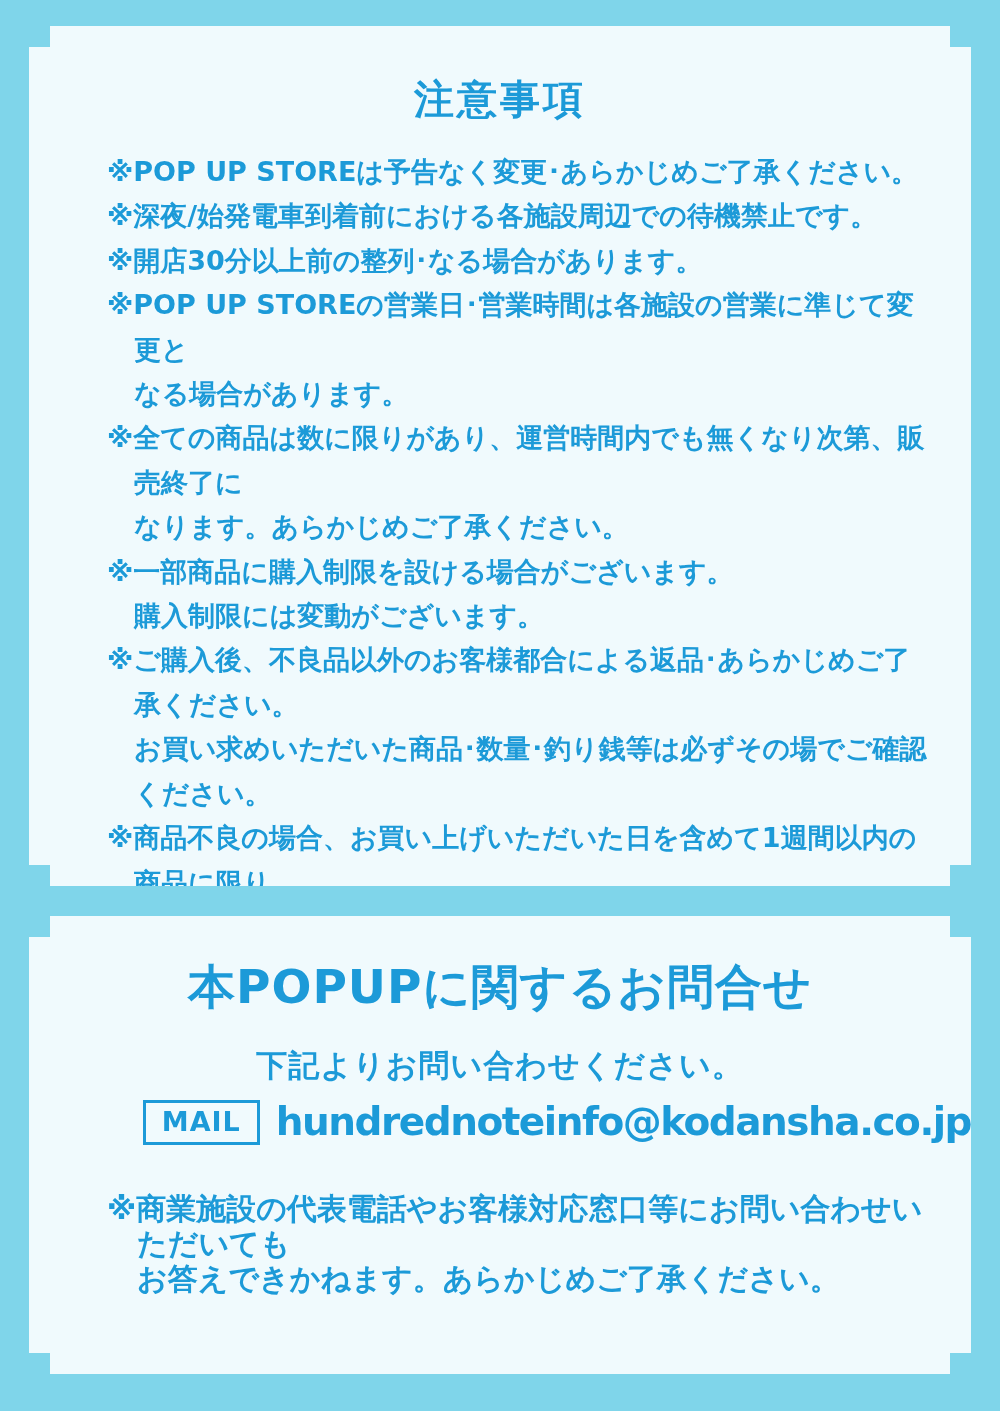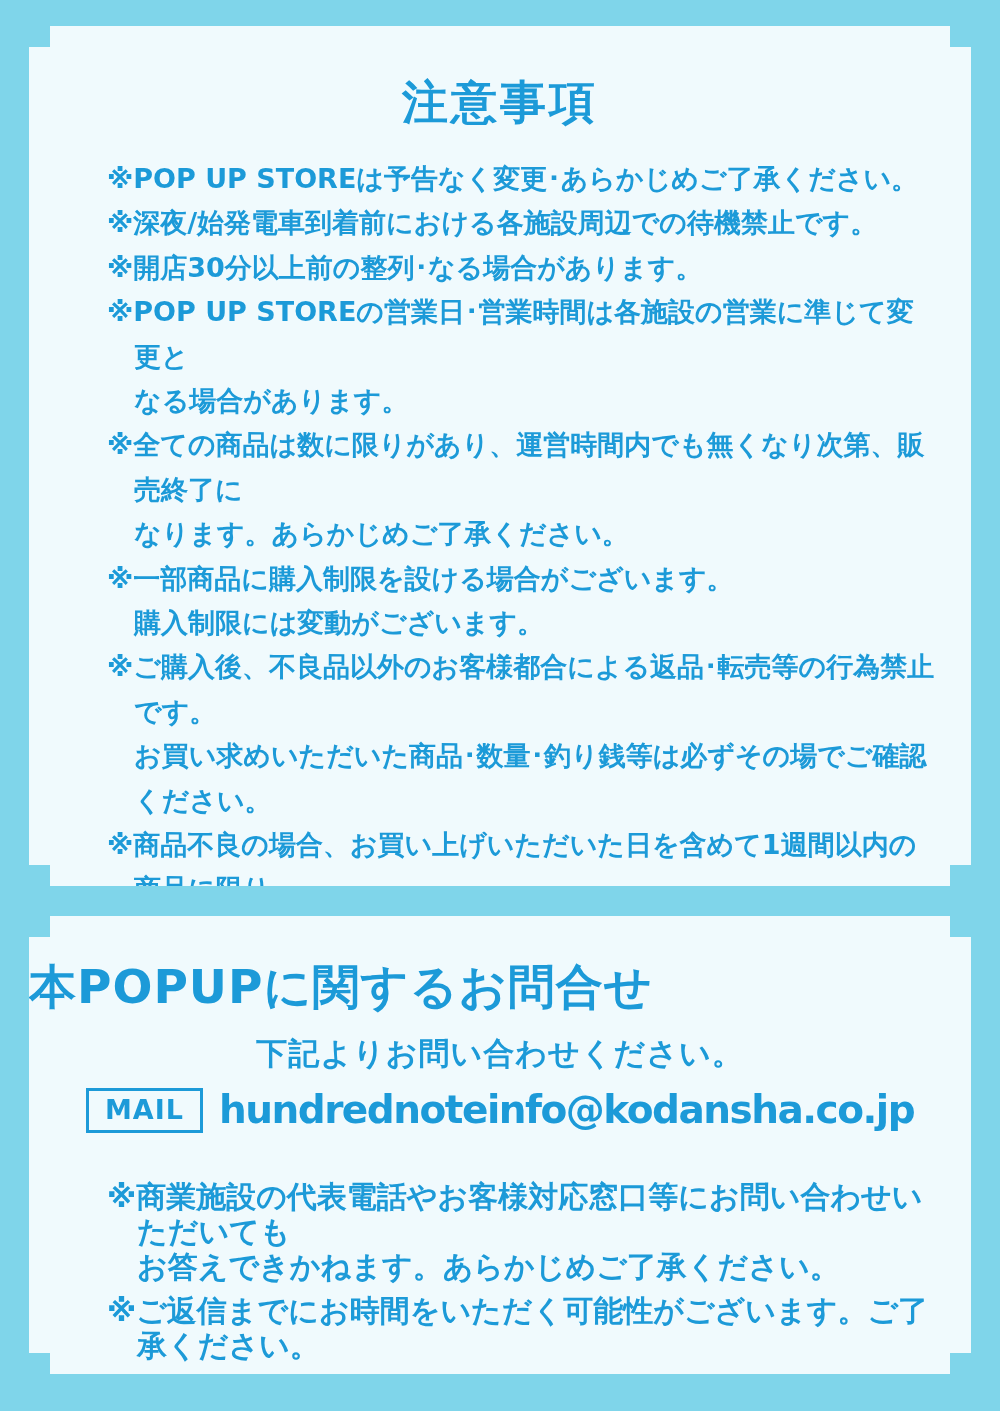--- a/index.html
+++ b/index.html
@@ -39,21 +39,21 @@
       21px 21px
     );
   }
 
   .panel-notice { top: 26px;  height: 860px; }
   .panel-contact { top: 916px; height: 458px; }
 
   .notice-title {
     margin-top: 50px;
     text-align: center;
-    font-size: 46px;
+    font-size: 40px;
     letter-spacing: 3px;
     line-height: 1.15;
   }
 
   .notice-list {
     list-style: none;
     margin-top: 28px;
     padding: 0 36px 0 78px;
     font-size: 27px;
     line-height: 44.4px;
@@ -61,38 +61,38 @@
 
   .notice-list li,
   .contact-notes li {
     white-space: pre-line;       
     padding-left: 1em;           
     text-indent: -1em;
   }
 
   .contact-title {
     margin-top: 44px;
-    text-align: left;
+    text-align: center;
     font-size: 47px;
     letter-spacing: 1px;
     line-height: 1.15;
   }
 
   .contact-subtitle {
-    margin-top: 22px;
+    margin-top: 34px;
     text-align: center;
     font-size: 31px;
     letter-spacing: 1px;
     line-height: 1.15;
   }
 
   .mail-row {
     margin-top: 16px;
     display: flex;
-    justify-content: center;
+    justify-content: flex-end;
     align-items: center;
     gap: 16px;
   }
 
   .mail-badge {
     display: inline-block;
     border: 3px solid #1c9ad8;
     padding: 4px 16px 6px;
     font-size: 27px;
     letter-spacing: 1px;
@@ -123,34 +123,33 @@
   <ul class="notice-list">
     <li>※POP UP STOREは予告なく変更･あらかじめご了承ください。</li>
     <li>※深夜/始発電車到着前における各施設周辺での待機禁止です。</li>
     <li>※開店30分以上前の整列･なる場合があります。</li>
     <li>※POP UP STOREの営業日･営業時間は各施設の営業に準じて変更と
 なる場合があります。</li>
     <li>※全ての商品は数に限りがあり、運営時間内でも無くなり次第、販売終了に
 なります。あらかじめご了承ください。</li>
     <li>※一部商品に購入制限を設ける場合がございます。
 購入制限には変動がございます。</li>
-    <li>※ご購入後、不良品以外のお客様都合による返品･転売等の行為禁止です。
+    <li>※ご購入後、不良品以外のお客様都合による返品･あらかじめご了承ください。
 お買い求めいただいた商品･数量･釣り銭等は必ずその場でご確認ください。</li>
     <li>※商品不良の場合、お買い上げいただいた日を含めて1週間以内の商品に限り、
 良品との交換対応をさせていただきます。お買い上げいただいたレシートが
 無い場合は交換対応が出来かねますので、あらかじめご了承ください。</li>
     <li>※店舗周辺をはじめ館内での商品交換･転売等の行為禁止です。</li>
   </ul>
 </section>
 
 <section class="panel panel-contact">
   <h2 class="contact-title">本POPUPに関するお問合せ</h2>
   <p class="contact-subtitle">下記よりお問い合わせください。</p>
   <div class="mail-row">
     <span class="mail-badge">MAIL</span>
     <span class="contact-email">hundrednoteinfo@kodansha.co.jp</span>
   </div>
   <ul class="contact-notes">
     <li>※商業施設の代表電話やお客様対応窓口等にお問い合わせいただいても
 お答えできかねます。あらかじめご了承ください。</li>
-    <li>※ご返信までにお時間をいただく可能性がございます。ご了承ください。</li>
   </ul>
 </section>
 
 </body></html>

